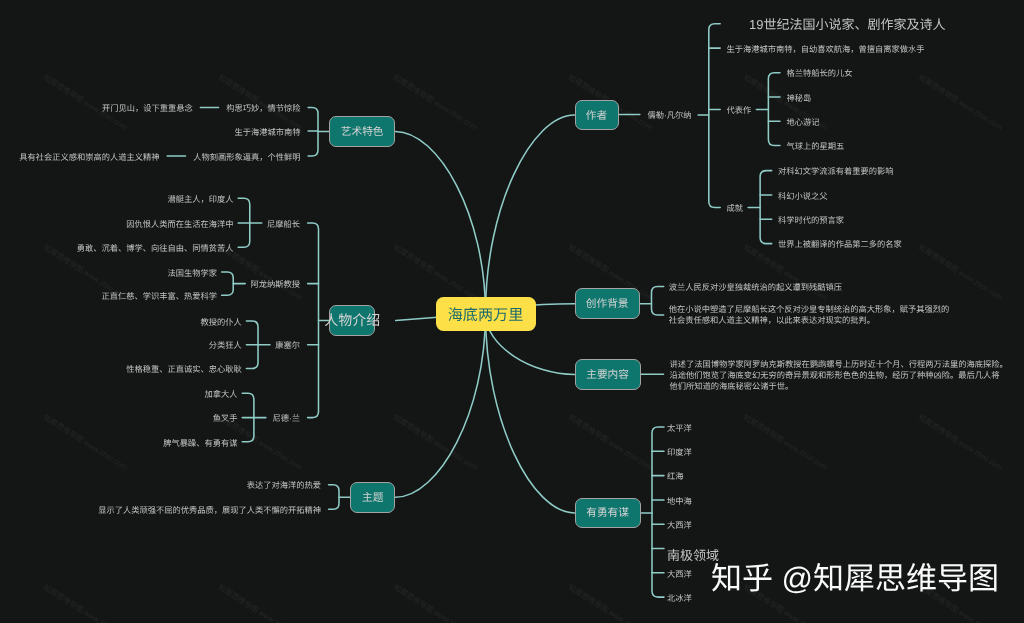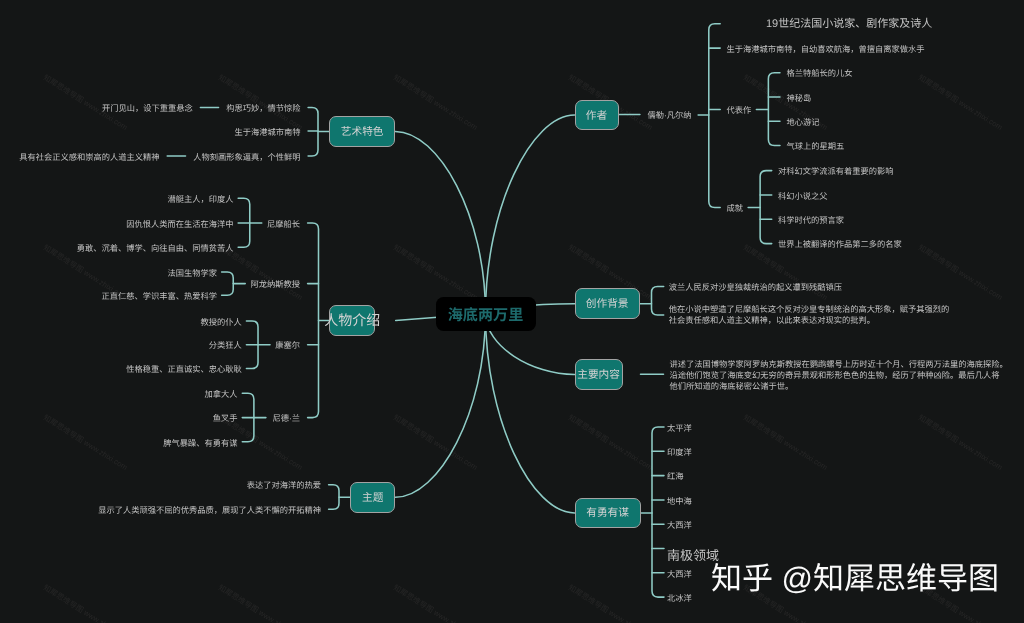--- a/index.html
+++ b/index.html
@@ -8,23 +8,23 @@
   body{width:1024px;height:623px;overflow:hidden;
        font-family:"Liberation Sans","Noto Sans CJK SC","Noto Sans SC",sans-serif;position:relative;}
   #stage{position:absolute;left:0;top:0;width:1024px;height:623px;overflow:hidden;background:#141616;}
   #wm{position:absolute;left:0;top:0;width:1024px;height:623px;overflow:hidden;pointer-events:none;}
   .wmt{position:absolute;color:#262626;font-size:7.6px;white-space:nowrap;
        transform:rotate(32deg);transform-origin:0 0;letter-spacing:0px;}
   svg.lines{position:absolute;left:0;top:0;width:1024px;height:623px;pointer-events:none;overflow:visible;}
   .nd{position:absolute;box-sizing:border-box;border:1.55px solid #a3a3a3;border-radius:7px;
       background:#0f766e;color:#d2d2d2;display:flex;align-items:center;justify-content:center;
       font-size:10.7px;letter-spacing:0px;white-space:nowrap;}
-  .center{position:absolute;box-sizing:border-box;border-radius:7.5px;background:#000000;
+  .center{position:absolute;box-sizing:border-box;border-radius:7.5px;background:#fde047;
       color:#1d6a6c;display:flex;align-items:center;justify-content:center;
-      font-size:15.1px;letter-spacing:0px;white-space:nowrap;font-weight:bold;}
+      font-size:15.1px;letter-spacing:0px;white-space:nowrap;}
   .lf{position:absolute;color:#c3c3c3;white-space:pre;letter-spacing:0px;}
   .lf.r{text-align:right;}
   .lf.l{text-align:left;}
   .brand{position:absolute;color:#fafafa;font-size:31px;letter-spacing:0px;white-space:nowrap;}
 </style>
 </head>
 <body>
 
 <div id="stage">
 <div id="wm">
@@ -121,21 +121,21 @@
     </div>
 <div class="nd" style="left:350.0px;top:481.9px;width:45.4px;height:30.8px;font-size:10.7px">
       <span>主题</span>
     </div>
 <div class="nd" style="left:574.5px;top:100.0px;width:44.0px;height:30.0px;font-size:10.7px">
       <span>作者</span>
     </div>
 <div class="nd" style="left:574.7px;top:288.3px;width:65.0px;height:30.7px;font-size:10.7px">
       <span>创作背景</span>
     </div>
-<div class="nd" style="left:574.6px;top:359.4px;width:48px;height:30.3px;font-size:10.7px">
+<div class="nd" style="left:574.6px;top:359.4px;width:66.0px;height:30.3px;font-size:10.7px">
       <span>主要内容</span>
     </div>
 <div class="nd" style="left:574.6px;top:497.8px;width:66.0px;height:30.2px;font-size:10.7px">
       <span>有勇有谋</span>
     </div>
 <div class="center" style="left:435.5px;top:296.5px;width:100.0px;height:34.0px">
       <span>海底两万里</span>
     </div>
 <div class="lf r" style="right:723.50px;top:103.20px;font-size:8.26px;line-height:11.60px">构思巧妙，情节惊险</div>
 <div class="lf r" style="right:723.50px;top:126.70px;font-size:8.26px;line-height:11.60px">生于海港城市南特</div>
@@ -153,21 +153,21 @@
 <div class="lf r" style="right:782.28px;top:316.60px;font-size:8.26px;line-height:11.60px">教授的仆人</div>
 <div class="lf r" style="right:782.28px;top:340.40px;font-size:8.26px;line-height:11.60px">分类狂人</div>
 <div class="lf r" style="right:782.28px;top:364.20px;font-size:8.26px;line-height:11.60px">性格稳重、正直诚实、忠心耿耿</div>
 <div class="lf r" style="right:724.00px;top:413.30px;font-size:8.26px;line-height:11.60px">尼德·兰</div>
 <div class="lf r" style="right:786.41px;top:388.90px;font-size:8.26px;line-height:11.60px">加拿大人</div>
 <div class="lf r" style="right:786.41px;top:413.30px;font-size:8.26px;line-height:11.60px">鱼叉手</div>
 <div class="lf r" style="right:786.41px;top:437.50px;font-size:8.26px;line-height:11.60px">脾气暴躁、有勇有谋</div>
 <div class="lf r" style="right:703.00px;top:480.40px;font-size:8.26px;line-height:11.60px">表达了对海洋的热爱</div>
 <div class="lf r" style="right:703.00px;top:505.00px;font-size:8.26px;line-height:11.60px">显示了人类顽强不屈的优秀品质，展现了人类不懈的开拓精神</div>
 <div class="lf l" style="left:647.50px;top:110.20px;font-size:8.26px;line-height:11.60px">儒勒·凡尔纳</div>
-<div class="lf l" style="left:766px;top:19.40px;font-size:11px;line-height:11.60px">19世纪法国小说家、剧作家及诗人</div>
+<div class="lf l" style="left:749px;top:19.40px;font-size:13px;line-height:11.60px">19世纪法国小说家、剧作家及诗人</div>
 <div class="lf l" style="left:726.40px;top:43.80px;font-size:8.26px;line-height:11.60px">生于海港城市南特，自幼喜欢航海，曾擅自离家做水手</div>
 <div class="lf l" style="left:726.40px;top:105.10px;font-size:8.26px;line-height:11.60px">代表作</div>
 <div class="lf l" style="left:726.40px;top:203.10px;font-size:8.26px;line-height:11.60px">成就</div>
 <div class="lf l" style="left:786.38px;top:68.40px;font-size:8.26px;line-height:11.60px">格兰特船长的儿女</div>
 <div class="lf l" style="left:786.38px;top:92.70px;font-size:8.26px;line-height:11.60px">神秘岛</div>
 <div class="lf l" style="left:786.38px;top:116.90px;font-size:8.26px;line-height:11.60px">地心游记</div>
 <div class="lf l" style="left:786.38px;top:141.10px;font-size:8.26px;line-height:11.60px">气球上的星期五</div>
 <div class="lf l" style="left:778.12px;top:166.30px;font-size:8.26px;line-height:11.60px">对科幻文学流派有着重要的影响</div>
 <div class="lf l" style="left:778.12px;top:190.70px;font-size:8.26px;line-height:11.60px">科幻小说之父</div>
 <div class="lf l" style="left:778.12px;top:215.00px;font-size:8.26px;line-height:11.60px">科学时代的预言家</div>

